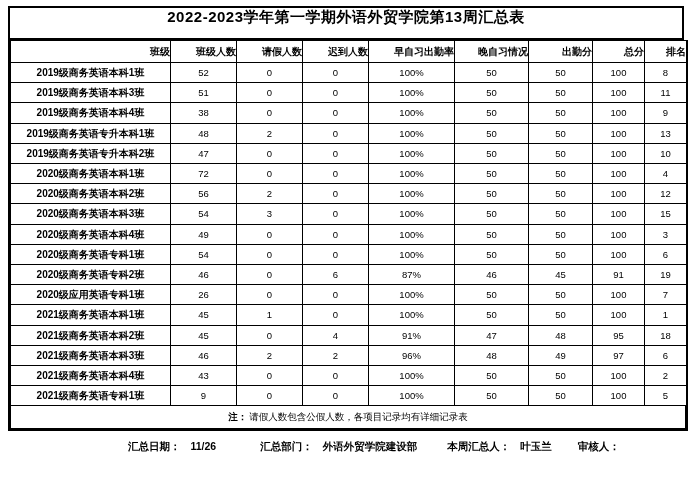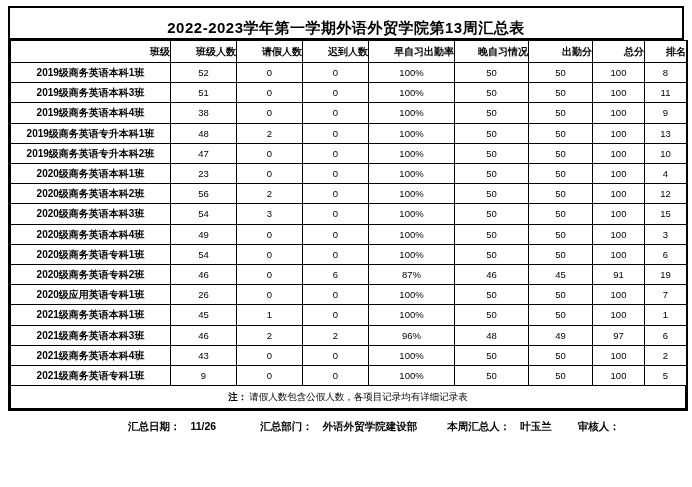--- a/index.html
+++ b/index.html
@@ -18,21 +18,21 @@
     position: relative;
     width: 692px;
     height: 487px;
     box-sizing: border-box;
     padding: 6px 8px 0 8px;
   }
   .title-bar {
     border: 2px solid #000;
     height: 30px;
     display: flex;
-    align-items: flex-end;
+    align-items: flex-start;
     justify-content: center;
     background: #ffffff;
   }
   .title-text {
     font-size: 15px;
     font-weight: bold;
     letter-spacing: 0.5px;
   }
   table.grid {
     border-collapse: collapse;
@@ -190,21 +190,21 @@
           <td>0</td>
           <td>0</td>
           <td>100%</td>
           <td>50</td>
           <td>50</td>
           <td>100</td>
           <td>10</td>
         </tr>
         <tr>
           <td class="classname">2020级商务英语本科1班</td>
-          <td>23</td>
+          <td>72</td>
           <td>0</td>
           <td>0</td>
           <td>100%</td>
           <td>50</td>
           <td>50</td>
           <td>100</td>
           <td>4</td>
         </tr>
         <tr>
           <td class="classname">2020级商务英语本科2班</td>
@@ -277,20 +277,31 @@
           <td>45</td>
           <td>1</td>
           <td>0</td>
           <td>100%</td>
           <td>50</td>
           <td>50</td>
           <td>100</td>
           <td>1</td>
         </tr>
         <tr>
+          <td class="classname">2021级商务英语本科2班</td>
+          <td>45</td>
+          <td>0</td>
+          <td>4</td>
+          <td>91%</td>
+          <td>47</td>
+          <td>48</td>
+          <td>95</td>
+          <td>18</td>
+        </tr>
+        <tr>
           <td class="classname">2021级商务英语本科3班</td>
           <td>46</td>
           <td>2</td>
           <td>2</td>
           <td>96%</td>
           <td>48</td>
           <td>49</td>
           <td>97</td>
           <td>6</td>
         </tr>

